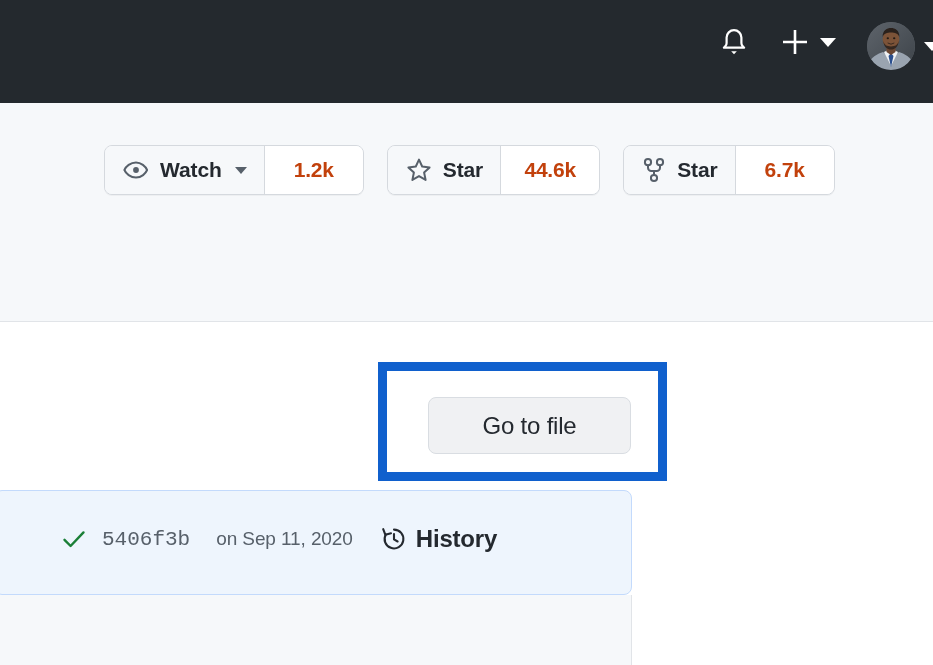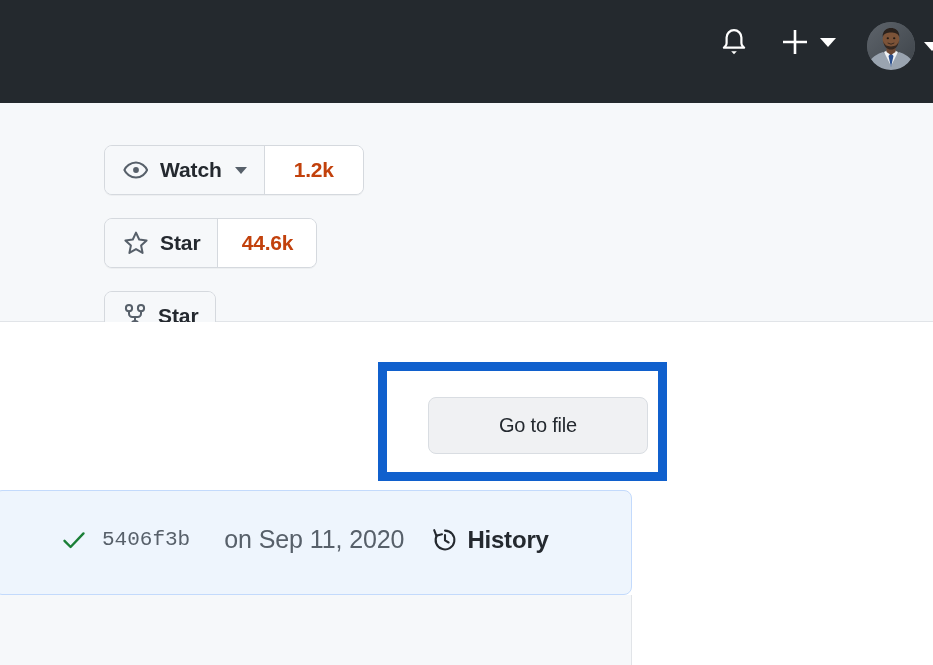--- a/index.html
+++ b/index.html
@@ -88,21 +88,20 @@
     box-sizing: border-box;
   }
 
   .repo-actions {
     position: absolute;
     left: 104px;
     top: 42px;
     display: flex;
     align-items: flex-start;
     gap: 23px;
-    flex-direction: column;
   }
 
   .btn-group {
     display: flex;
     align-items: stretch;
     height: 48px;
     border: 1px solid #d5d9de;
     border-radius: 8px;
     background: #f6f8fa;
     overflow: hidden;
@@ -169,27 +168,27 @@
     height: 119px;
     border: 9px solid #1060cd;
     box-sizing: border-box;
     background: #ffffff;
   }
 
   .goto-file-btn {
     position: absolute;
     left: 428px;
     top: 75px;
-    width: 220px;
+    width: 203px;
     height: 57px;
     border: 1px solid #d9dde2;
     border-radius: 8px;
     background: #f0f1f3;
     color: #24292f;
-    font-size: 20px;
+    font-size: 24px;
     font-weight: 400;
     letter-spacing: -0.2px;
     display: flex;
     align-items: center;
     justify-content: center;
     cursor: pointer;
     box-sizing: border-box;
     font-family: "Liberation Sans", sans-serif;
   }
 
@@ -222,25 +221,24 @@
     flex: none;
   }
   .commit-sha {
     font-family: "Liberation Mono", monospace;
     font-size: 21px;
     color: #57606a;
     letter-spacing: 0px;
     margin-right: 26px;
   }
   .commit-date {
-    font-size: 25px;
+    font-size: 19px;
     color: #57606a;
     letter-spacing: -0.1px;
     margin-right: 28px;
-    margin-left: 8px;
   }
   .history-link {
     display: inline-flex;
     align-items: center;
     gap: 9px;
     cursor: pointer;
   }
   .history-label {
     font-size: 24px;
     font-weight: 700;
@@ -360,20 +358,21 @@
           <span class="btn-icon">
             <svg width="24" height="26" viewBox="0 0 24 26" fill="none" xmlns="http://www.w3.org/2000/svg">
               <circle cx="6" cy="5.2" r="3.1" stroke="#57606a" stroke-width="2" fill="none"></circle>
               <circle cx="18" cy="5.2" r="3.1" stroke="#57606a" stroke-width="2" fill="none"></circle>
               <circle cx="12" cy="21" r="3.1" stroke="#57606a" stroke-width="2" fill="none"></circle>
               <path d="M6 8.4v2.3c0 1.8 1.5 3.3 3.3 3.3h5.4c1.8 0 3.3-1.5 3.3-3.3V8.4M12 14v3.8" stroke="#57606a" stroke-width="2" fill="none" stroke-linecap="round"></path>
             </svg>
           </span>
           <span>Star</span>
         </div>
+        <div class="btn-count">6.7k</div>
       </div>
 
     </div>
   </div>
 
   <div class="content">
 
     <div class="highlight-box"></div>
 
     <div class="goto-file-btn">Go to file</div>

